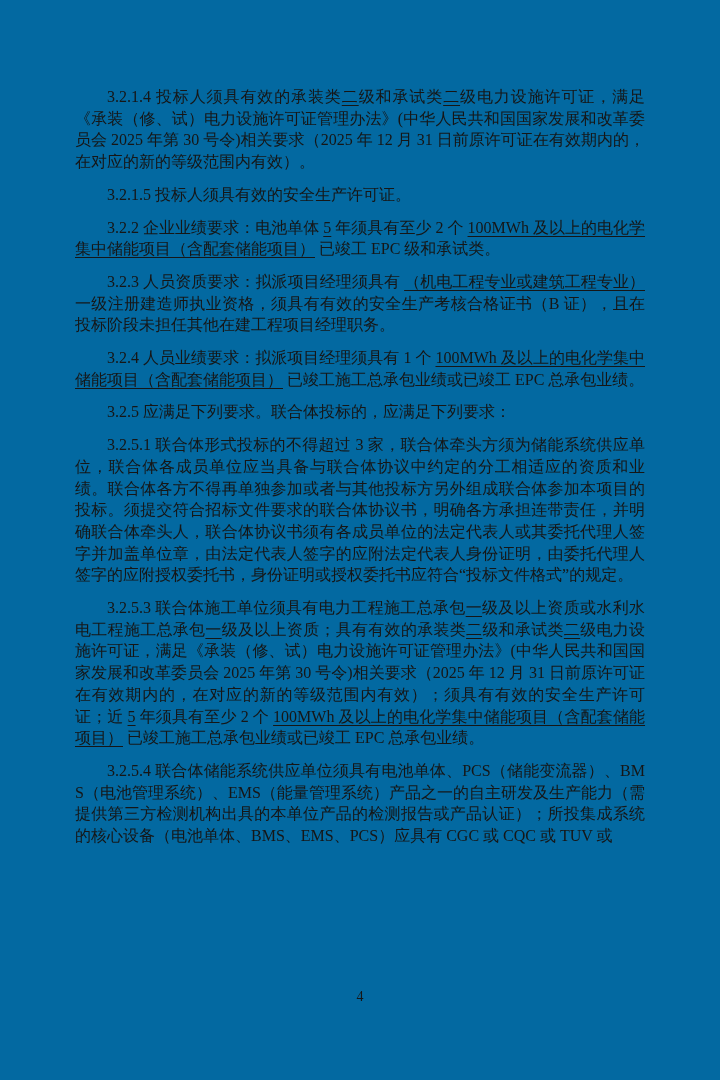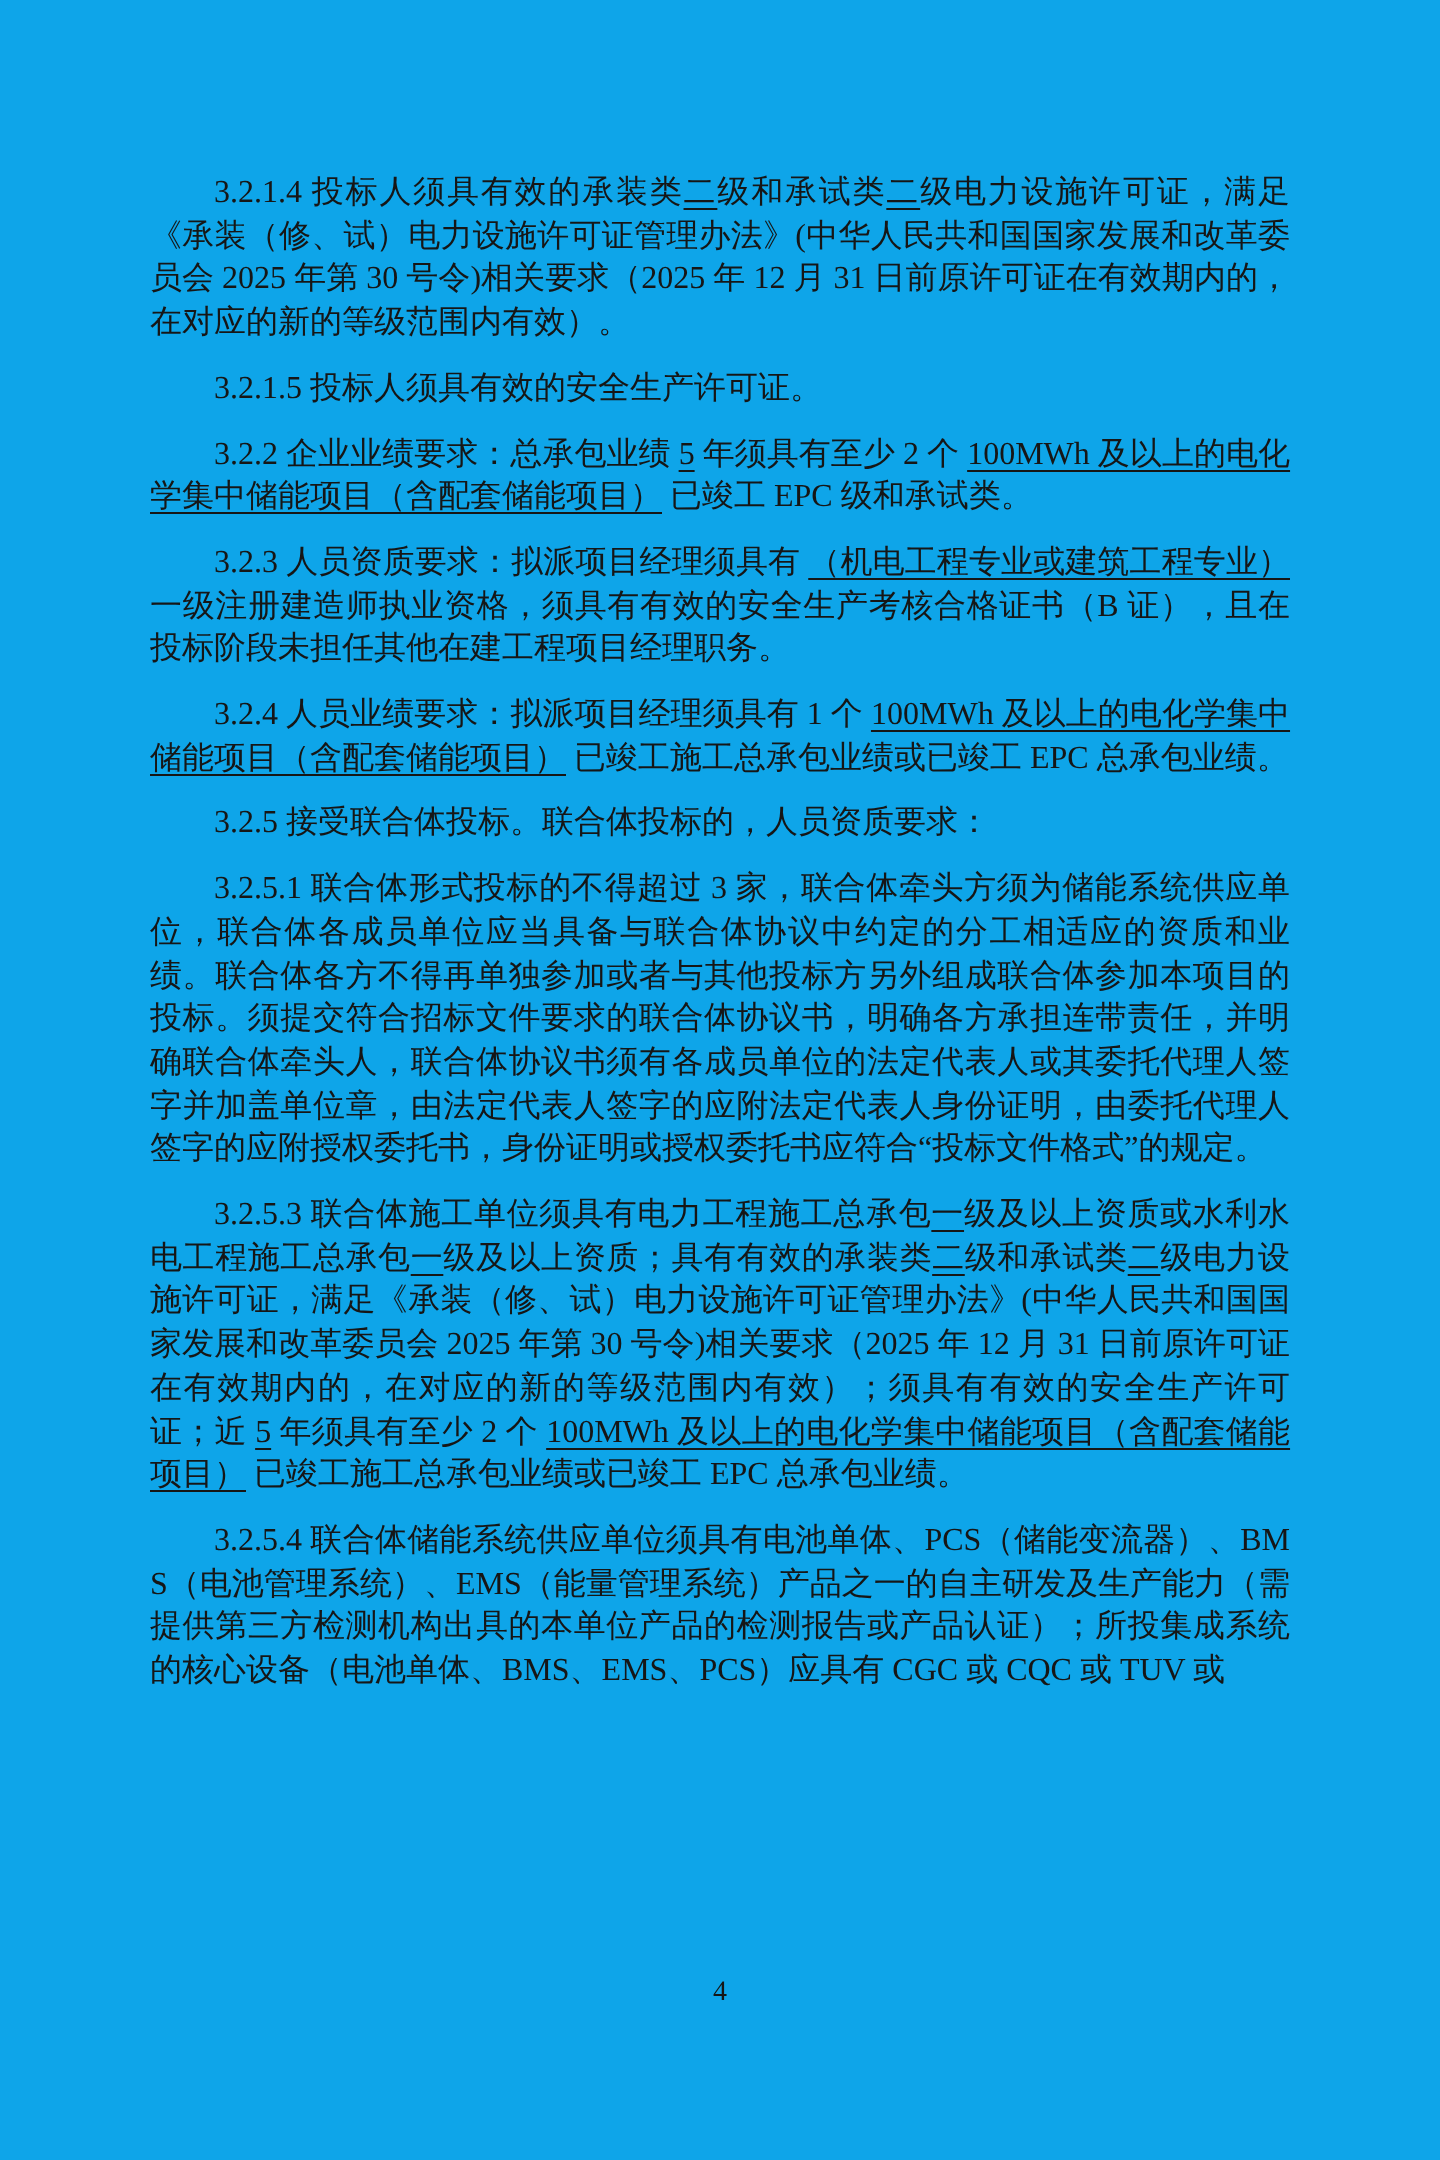--- a/index.html
+++ b/index.html
@@ -4,21 +4,21 @@
 <style>
   html, body {
     margin: 0;
     padding: 0;
     background: #ffffff;
   }
   .page {
     position: relative;
     width: 720px;
     height: 1080px;
-    background: #0ea5e9;
+    background: #0369a1;
     overflow: hidden;
     font-family: "Liberation Serif", "DejaVu Serif", serif;
   }
   .doc-body {
     position: absolute;
     left: 75px;
     top: 86px;
     width: 570px;
   }
   p.para {
@@ -46,22 +46,22 @@
     color: #161616;
   }
 </style>
 </head>
 <body>
 
 <div class="page">
   <div class="doc-body">
     <p class="para"><span>3.2.1.4 投标人须具有效的承装类</span><span class="u">二</span><span>级和承试类</span><span class="u">二</span><span>级电力设施许可证，满足《承装（修、试）电力设施许可证管理办法》(中华人民共和国国家发展和改革委员会 2025 年第 30 号令)相关要求（2025 年 12 月 31 日前原许可证在有效期内的，在对应的新的等级范围内有效）。</span></p>
     <p class="para"><span>3.2.1.5 投标人须具有效的安全生产许可证。</span></p>
-    <p class="para"><span>3.2.2 企业业绩要求：总承包业绩 </span><span class="u">5</span><span> 年须具有至少 2 个 </span><span class="u">100MWh 及以上的电化学集中储能项目（含配套储能项目）</span><span> 已竣工 EPC 级和承试类。</span></p>
+    <p class="para"><span>3.2.2 企业业绩要求：电池单体 </span><span class="u">5</span><span> 年须具有至少 2 个 </span><span class="u">100MWh 及以上的电化学集中储能项目（含配套储能项目）</span><span> 已竣工 EPC 级和承试类。</span></p>
     <p class="para"><span>3.2.3 人员资质要求：拟派项目经理须具有 </span><span class="u">（机电工程专业或建筑工程专业）</span><span> 一级注册建造师执业资格，须具有有效的安全生产考核合格证书（B 证），且在投标阶段未担任其他在建工程项目经理职务。</span></p>
     <p class="para"><span>3.2.4 人员业绩要求：拟派项目经理须具有 1 个 </span><span class="u">100MWh 及以上的电化学集中储能项目（含配套储能项目）</span><span> 已竣工施工总承包业绩或已竣工 EPC 总承包业绩。</span></p>
-    <p class="para"><span>3.2.5 接受联合体投标。联合体投标的，人员资质要求：</span></p>
+    <p class="para"><span>3.2.5 应满足下列要求。联合体投标的，应满足下列要求：</span></p>
     <p class="para"><span>3.2.5.1 联合体形式投标的不得超过 3 家，联合体牵头方须为储能系统供应单位，联合体各成员单位应当具备与联合体协议中约定的分工相适应的资质和业绩。联合体各方不得再单独参加或者与其他投标方另外组成联合体参加本项目的投标。须提交符合招标文件要求的联合体协议书，明确各方承担连带责任，并明确联合体牵头人，联合体协议书须有各成员单位的法定代表人或其委托代理人签字并加盖单位章，由法定代表人签字的应附法定代表人身份证明，由委托代理人签字的应附授权委托书，身份证明或授权委托书应符合“投标文件格式”的规定。</span></p>
     <p class="para"><span>3.2.5.3 联合体施工单位须具有电力工程施工总承包</span><span class="u">一</span><span>级及以上资质或水利水电工程施工总承包</span><span class="u">一</span><span>级及以上资质；具有有效的承装类</span><span class="u">二</span><span>级和承试类</span><span class="u">二</span><span>级电力设施许可证，满足《承装（修、试）电力设施许可证管理办法》(中华人民共和国国家发展和改革委员会 2025 年第 30 号令)相关要求（2025 年 12 月 31 日前原许可证在有效期内的，在对应的新的等级范围内有效）；须具有有效的安全生产许可证；近 </span><span class="u">5</span><span> 年须具有至少 2 个 </span><span class="u">100MWh 及以上的电化学集中储能项目（含配套储能项目）</span><span> 已竣工施工总承包业绩或已竣工 EPC 总承包业绩。</span></p>
     <p class="para"><span>3.2.5.4 联合体储能系统供应单位须具有电池单体、PCS（储能变流器）、BMS（电池管理系统）、EMS（能量管理系统）产品之一的自主研发及生产能力（需提供第三方检测机构出具的本单位产品的检测报告或产品认证）；所投集成系统的核心设备（电池单体、BMS、EMS、PCS）应具有 CGC 或 CQC 或 TUV 或</span></p>
   </div>
   <div class="page-footer">4</div>
 </div>
 
 </body></html>

